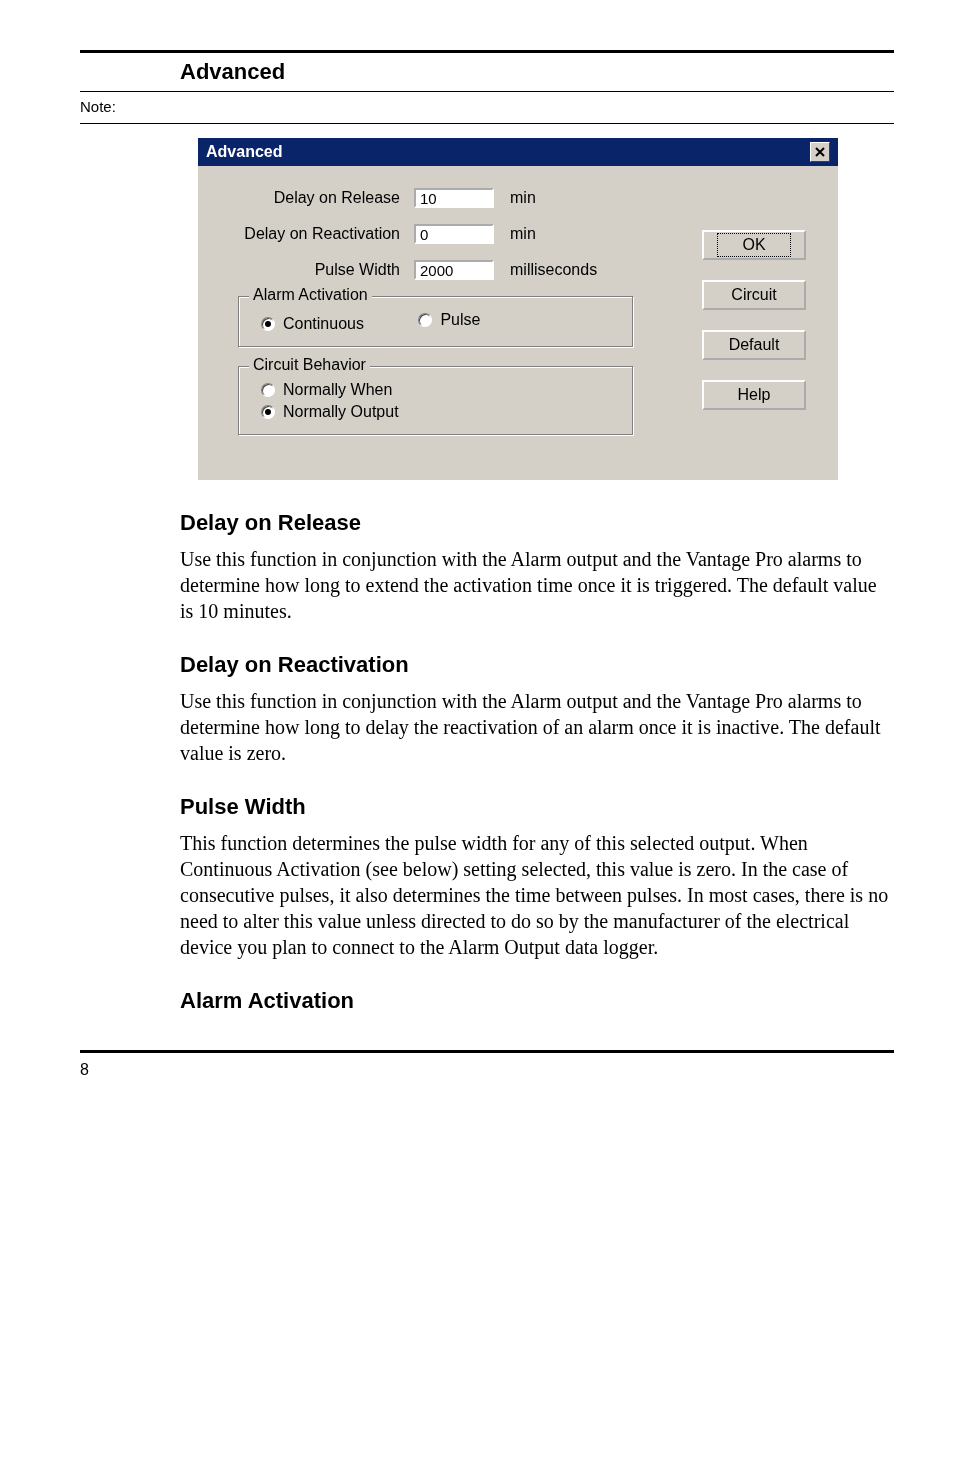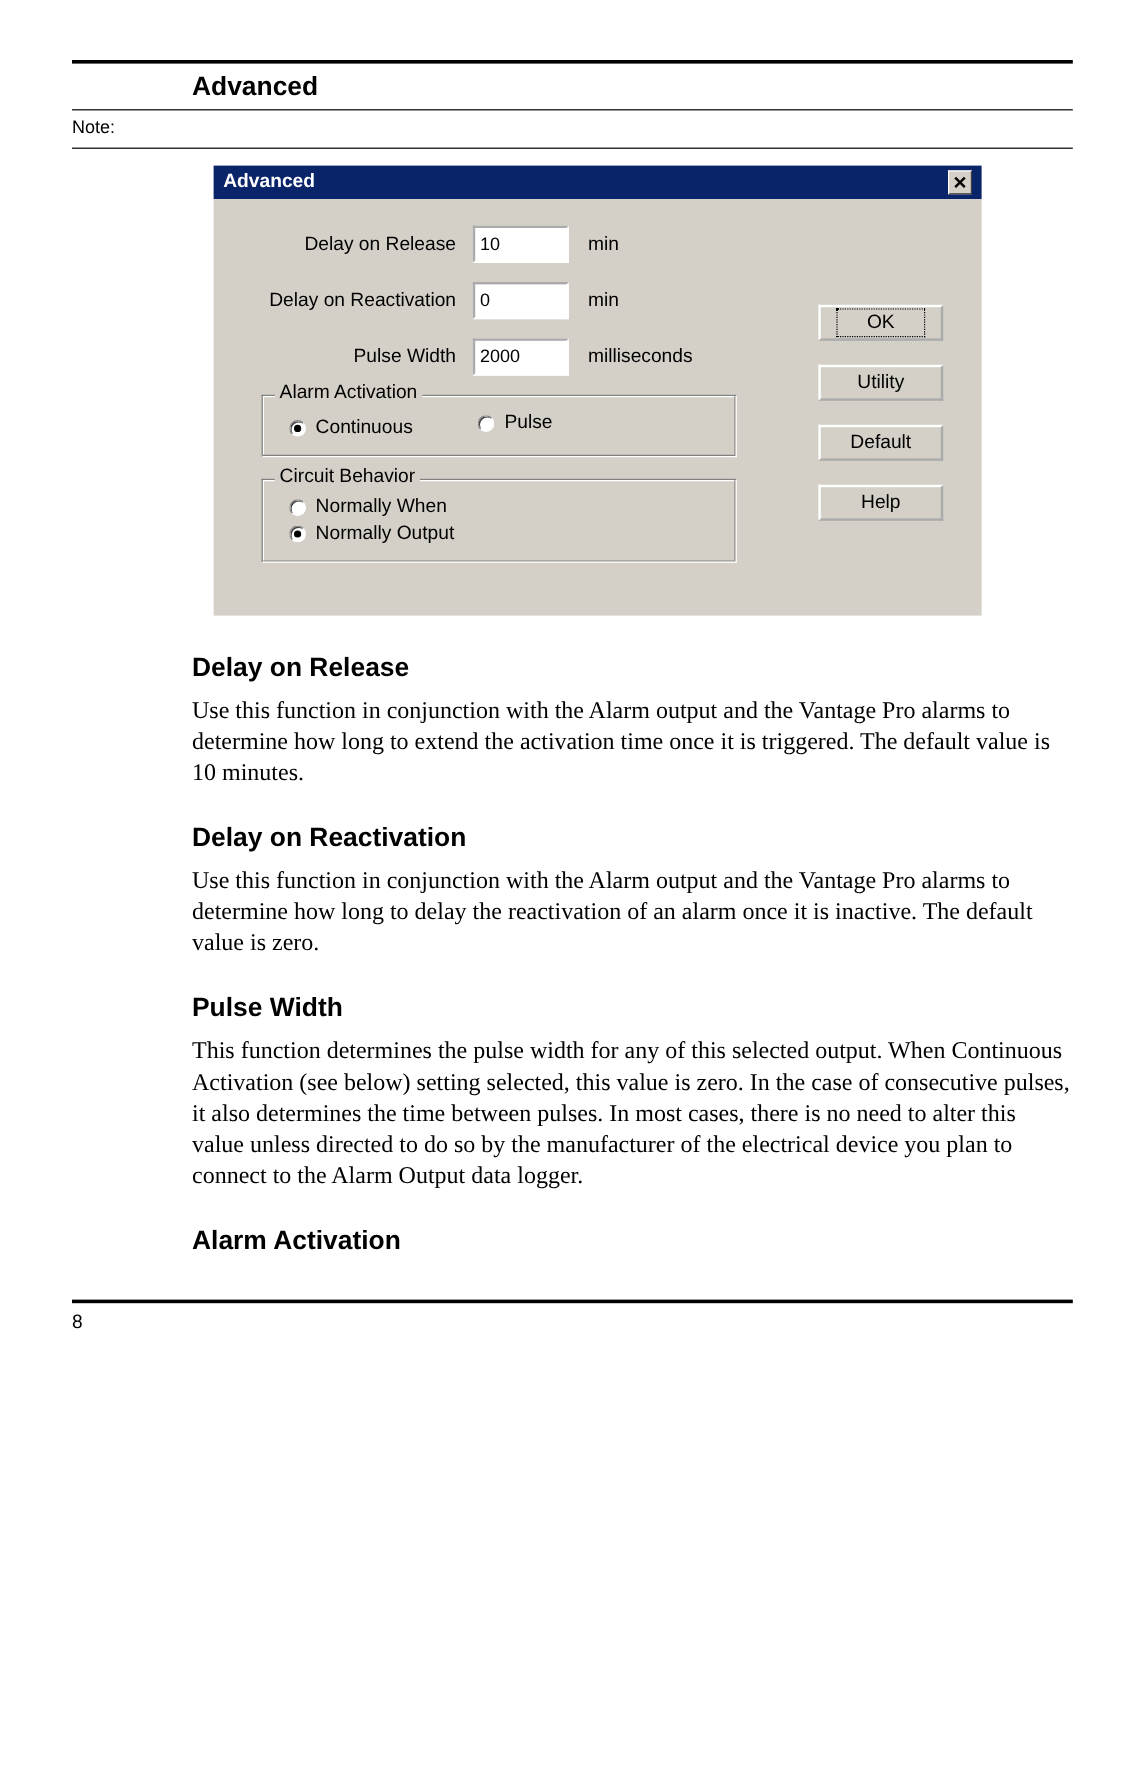--- a/index.html
+++ b/index.html
@@ -1,36 +1,36 @@
 <!DOCTYPE html>
 <html><head>
 <meta charset="utf-8">
 <style>
 * { box-sizing: border-box; margin: 0; padding: 0; }
 body { background: #fff; font-family: Arial, Helvetica, sans-serif; width: 954px; margin: 0 auto; }
-.page { padding: 50px 60px 30px 60px; }
+.page { padding: 50px 60px 30px 80px; }
 .rule-thick { border-top: 3px solid #000; margin-bottom: 6px; }
 .rule-thin { border-top: 1px solid #000; }
 h1.section-title { font-size: 22px; font-weight: bold; margin: 0 0 6px 100px; }
 .note-row { display: flex; margin-top: 6px; margin-bottom: 8px; }
 .note-label { width: 100px; font-size: 15px; flex-shrink: 0; }
 .note-text { font-size: 15px; line-height: 1.35; }
 .dialog-wrap { margin: 14px 0 30px 118px; width: 640px; }
 .titlebar { background: #0a246a; color: #fff; display: flex; align-items: center; padding: 4px 8px; font-family: Tahoma, Arial, sans-serif; font-size: 16px; font-weight: bold; }
 .titlebar-title { flex: 1; }
 .close-btn { width: 20px; height: 20px; background: #d4d0c8; border: 1px solid #fff; border-right-color: #404040; border-bottom-color: #404040; color: #000; display: flex; align-items: center; justify-content: center; font-weight: bold; line-height: 1; }
 .close-btn svg { display: block; }
 .dialog-body { background: #d4d0c8; padding: 22px 26px 26px 26px; font-family: "MS Sans Serif", Arial, sans-serif; font-size: 16px; color: #000; position: relative; }
 .row { display: flex; align-items: center; margin-bottom: 16px; }
 .lbl { width: 190px; text-align: right; padding-right: 14px; }
-.inp { width: 80px; height: 31px; border: 2px inset #fff; background: #fff; padding: 0 4px; font-size: 15px; }
+.inp { width: 80px; height: 20px; border: 2px inset #fff; background: #fff; padding: 0 4px; font-size: 15px; }
 .unit { padding-left: 16px; }
 .btn { width: 104px; height: 30px; background: #d4d0c8; border: 1px solid #fff; border-right-color: #404040; border-bottom-color: #404040; box-shadow: 1px 1px 0 #808080 inset, -1px -1px 0 #000 inset; font-size: 16px; cursor: default; display: inline-flex; align-items: center; justify-content: center; }
 .btn-std { border: 2px outset #fff; box-shadow: none; }
-.btns-col { position: absolute; right: 32px; top: 44px; display: flex; flex-direction: column; gap: 20px; }
+.btns-col { position: absolute; right: 32px; top: 20px; display: flex; flex-direction: column; gap: 20px; }
 .ok-btn-wrap { display: flex; align-items: center; justify-content: center; }
 .ok-inner { border: 1px dotted #000; padding: 1px 24px; line-height: 1.2; }
 .fieldset { border: 1px solid #808080; border-right-color: #fff; border-bottom-color: #fff; box-shadow: inset -1px -1px 0 #808080, inset 1px 1px 0 #fff; margin: 8px 0 18px 14px; padding: 14px 22px 14px 22px; width: 396px; position: relative; }
 .fieldset .legend { position: absolute; top: -11px; left: 10px; background: #d4d0c8; padding: 0 4px; font-size: 16px; }
 .radio { display: inline-flex; align-items: center; margin-right: 50px; }
 .radio-dot { width: 14px; height: 14px; border-radius: 50%; background: #fff; border: 1px solid #808080; border-right-color: #fff; border-bottom-color: #fff; box-shadow: inset 1px 1px 0 #404040; display: inline-flex; align-items: center; justify-content: center; margin-right: 8px; }
 .radio-dot .fill { width: 6px; height: 6px; background: #000; border-radius: 50%; }
 .content { margin-left: 100px; }
 h2.sub { font-size: 22px; font-weight: bold; margin: 28px 0 10px 0; }
 p.body { font-size: 20px; font-family: Liberation Serif, serif; line-height: 1.3; margin-bottom: 4px; }
@@ -57,21 +57,21 @@
             <path d="M1 1 L9 9 M9 1 L1 9" stroke="#000" stroke-width="2"></path>
           </svg>
       </span>
     </div>
     <div class="dialog-body">
       <div class="btns-col">
         <div style="height:24px;"></div>
         <div class="btn btn-std ok-btn-wrap">
           <span class="ok-inner">OK</span>
         </div>
-        <div class="btn btn-std">Utility</div>
+        <div class="btn btn-std">Circuit</div>
         <div class="btn btn-std">Default</div>
         <div class="btn btn-std">Help</div>
       </div>
 
       <div class="row">
         <div class="lbl">Delay on Release</div>
         <input class="inp" value="10" style="">
         <div class="unit">min</div>
       </div>
       <div class="row">

